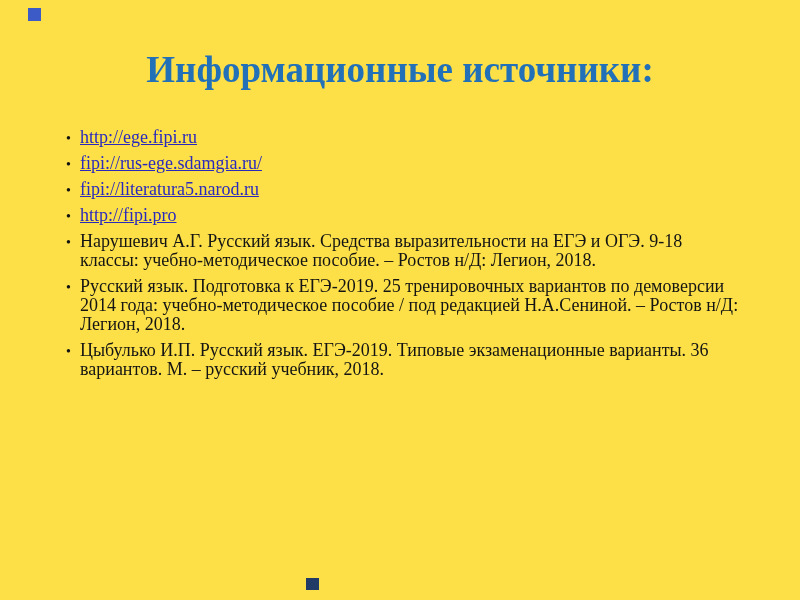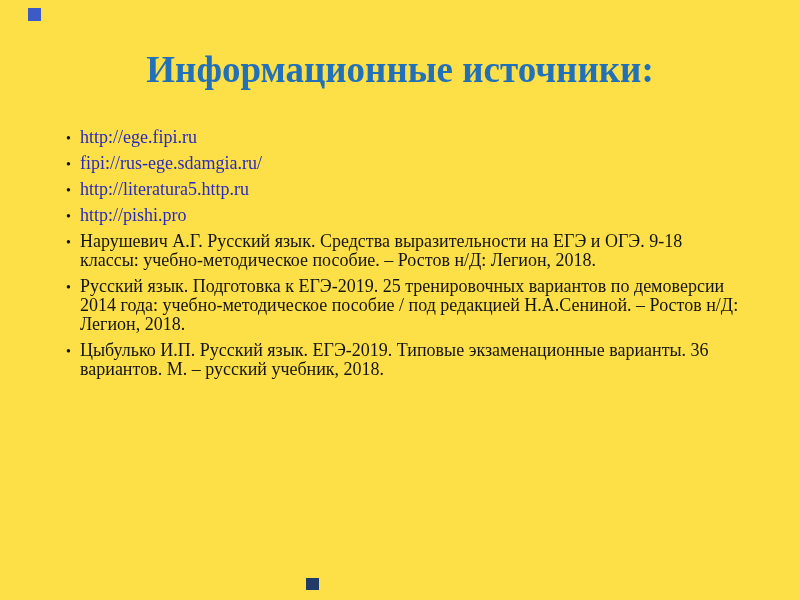--- a/index.html
+++ b/index.html
@@ -66,20 +66,21 @@
     }
     .bullet {
       position: absolute;
       left: 0;
       top: 1px;
       font-size: 14px;
       color: #111111;
     }
     .link {
       color: var(--link-color);
+      text-decoration: underline;
       cursor: pointer;
     }
     .ref-text {
       color: var(--text-color);
     }
   </style>
 </head>
 <body>
 
 <div class="slide">
@@ -95,26 +96,26 @@
       <span class="link">http://ege.fipi.ru</span>
     </li>
 
     <li>
       <span class="bullet">•</span>
       <span class="link">fipi://rus-ege.sdamgia.ru/</span>
     </li>
 
     <li>
       <span class="bullet">•</span>
-      <span class="link">http://literatura5.http.ru</span>
+      <span class="link">fipi://literatura5.narod.ru</span>
     </li>
 
     <li>
       <span class="bullet">•</span>
-      <span class="link">http://pishi.pro</span>
+      <span class="link">http://fipi.pro</span>
     </li>
 
     <li>
       <span class="bullet">•</span>
       <span class="ref-text">Нарушевич А.Г. Русский язык. Средства выразительности на ЕГЭ и ОГЭ. 9-18 классы: учебно-методическое пособие. – Ростов н/Д: Легион, 2018.</span>
     </li>
 
     <li>
       <span class="bullet">•</span>
       <span class="ref-text">Русский язык. Подготовка к ЕГЭ-2019. 25 тренировочных вариантов по демоверсии 2014 года: учебно-методическое пособие / под редакцией Н.А.Сениной. – Ростов н/Д: Легион, 2018.</span>

